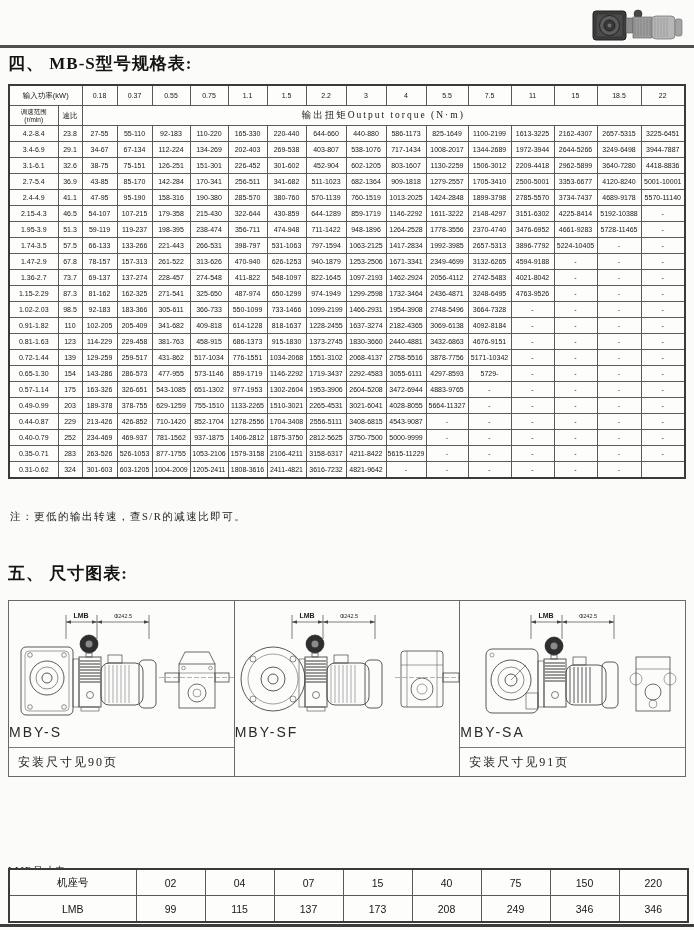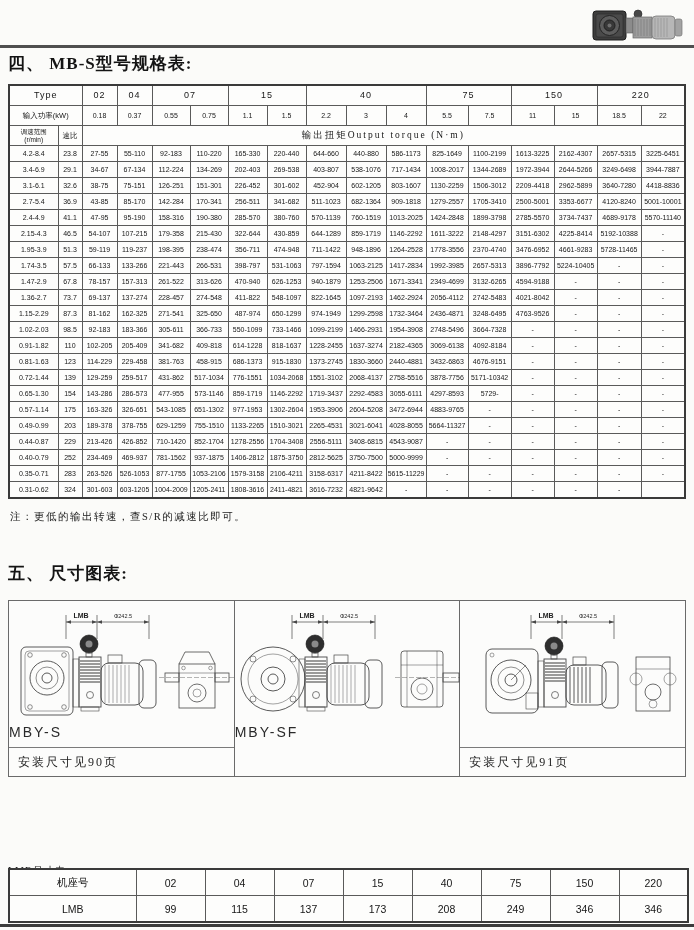--- a/index.html
+++ b/index.html
@@ -106,31 +106,20 @@
       <col style="width:40px">
       <col style="width:40px">
       <col style="width:42px">
       <col style="width:43px">
       <col style="width:43px">
       <col style="width:43px">
       <col style="width:44px">
       <col style="width:44px">
     </colgroup>
     <thead>
-      <tr>
-        <th colspan="2" class="big">Type</th>
-        <th colspan="1" class="big">02</th>
-        <th colspan="1" class="big">04</th>
-        <th colspan="2" class="big">07</th>
-        <th colspan="2" class="big">15</th>
-        <th colspan="3" class="big">40</th>
-        <th colspan="2" class="big">75</th>
-        <th colspan="2" class="big">150</th>
-        <th colspan="2" class="big">220</th>
-      </tr>
       <tr>
         <th colspan="2" class="cn">输入功率(kW)</th>
         <th>0.18</th>
         <th>0.37</th>
         <th>0.55</th>
         <th>0.75</th>
         <th>1.1</th>
         <th>1.5</th>
         <th>2.2</th>
         <th>3</th>
@@ -721,20 +710,21 @@
         <g class="ln" stroke-width="0.8">
           <rect x="162" y="50" width="34" height="54"></rect>
           <circle cx="162" cy="72" r="6" stroke-width="0.5"></circle>
             <circle cx="196" cy="72" r="6" stroke-width="0.5"></circle>
           <circle cx="179" cy="85" r="8"></circle>
             <circle cx="179" cy="97" r="4" stroke-width="0.5"></circle>
           <line x1="162" y1="62" x2="196" y2="62" stroke-width="0.5"></line>
         </g>
       </g>
     </svg>
+    <div class="model">MBY-SA</div>
     <div class="caption">安装尺寸见91页</div>
   </div>
 </div>
 
 <div class="lmb-title">LMB尺寸表</div>
 <table class="lmb">
     <colgroup>
       <col style="width:127px">
       <col style="width:69px">
       <col style="width:69px">

